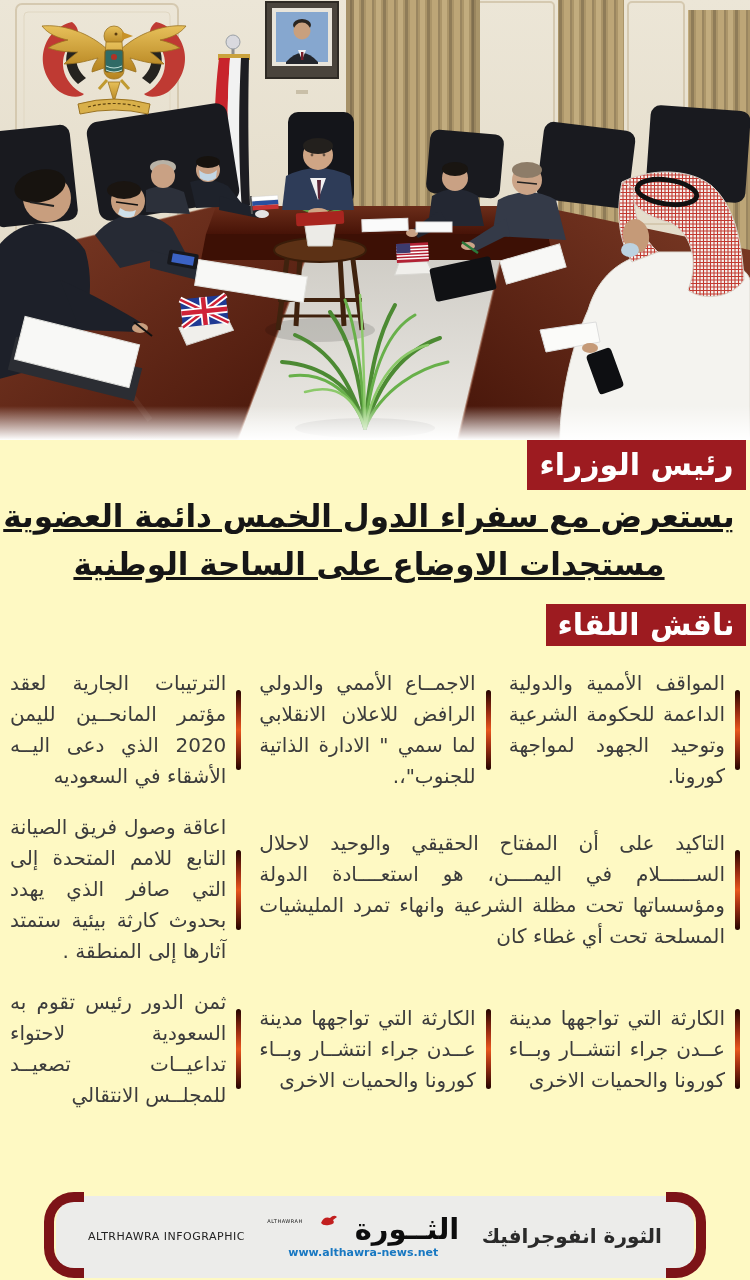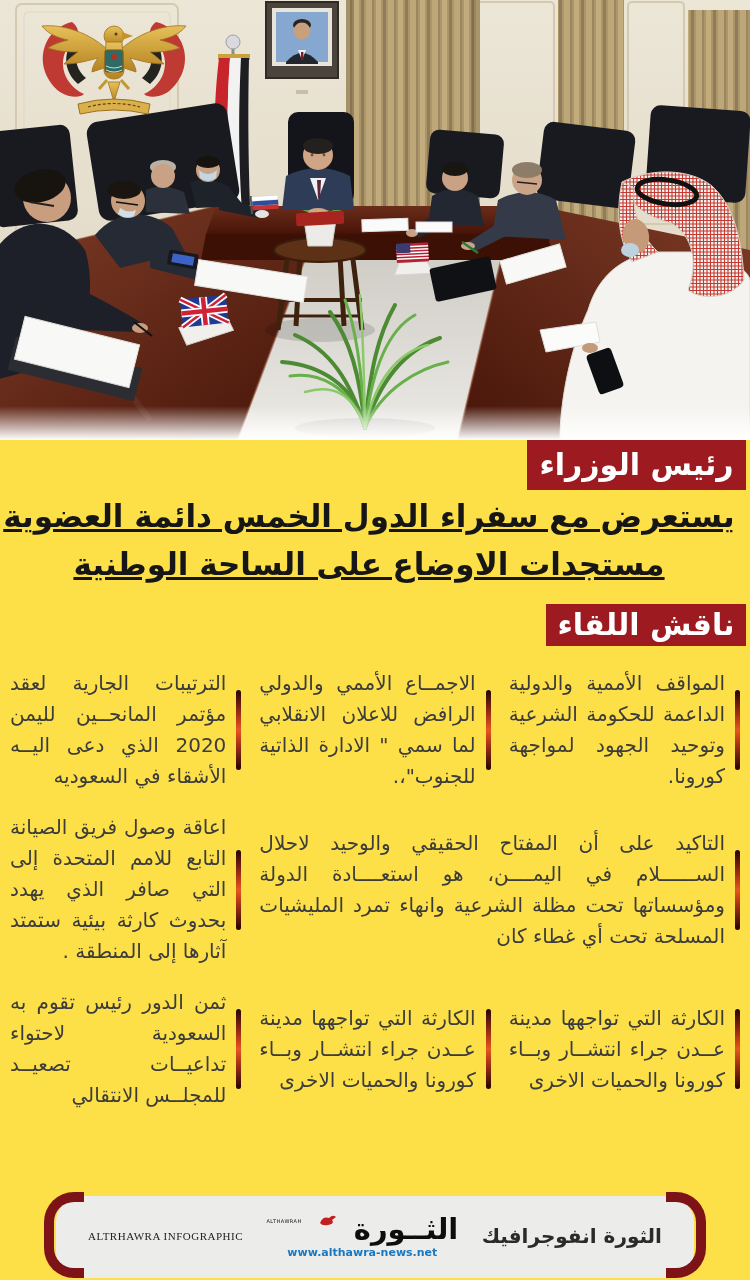--- a/index.html
+++ b/index.html
@@ -1,21 +1,21 @@
 <!DOCTYPE html>
 <html lang="ar" style="--banner-red: #9d1b20; --accent-mid: #e8571d; --accent-dark: #230401; --title-text: #161616; --body-text: #3c3c3c; --footer-bg: #ececea; --footer-corner: #7d1317; --url-blue: #1878c2;"><head>
 <meta charset="utf-8">
 <style>
   :root{
     --banner-red:#9d1b20; --accent-mid:#e8571d; --accent-dark:#230401;
     --title-text:#161616; --body-text:#3c3c3c; --footer-bg:#ececea;
     --footer-corner:#7d1317; --url-blue:#1878c2;
   }
   html,body{margin:0;padding:0;background:#fff;}
-  #page{position:relative;width:750px;height:1280px;background:#fde047;overflow:hidden;
+  #page{position:relative;width:750px;height:1280px;background:#fef9c3;overflow:hidden;
         font-family:"DejaVu Sans","Liberation Sans",sans-serif;}
   
   .photo{position:absolute;top:0;left:0;width:750px;height:440px;}
   .photo svg{display:block;}
   .emblem{position:absolute;top:8px;left:14px;width:200px;height:112px;}
   
   .banner{position:absolute;right:4px;background:var(--banner-red);color:#fff;
           display:flex;align-items:center;justify-content:center;
           font-weight:bold;font-size:30px;line-height:1;}
   .banner-pm{top:440px;width:219px;height:50px;}
@@ -34,21 +34,21 @@
              text-align:justify;flex:1 1 auto;}
   
   .footer{position:absolute;left:48px;right:48px;top:1192px;height:88px;}
   .footer-bar{position:absolute;left:8px;right:8px;top:4px;bottom:2px;
               background:var(--footer-bg);border-radius:26px;}
   .corner{position:absolute;top:0;width:30px;height:66px;border:10px solid var(--footer-corner);}
   .corner-left{left:-4px;border-right:none;border-radius:30px 0 0 30px;}
   .corner-right{right:-4px;border-left:none;border-radius:0 30px 30px 0;}
   .footer-inner{position:absolute;left:40px;right:40px;top:0;bottom:0;
                 display:flex;align-items:center;justify-content:space-between;}
-  .f-left{font-size:11px;letter-spacing:.5px;color:#222;font-family:Liberation Serif, serif;}
+  .f-left{font-size:11px;letter-spacing:.5px;color:#222;}
   .f-right{font-size:20px;font-weight:bold;color:#2a2a2a;}
   .f-logo{text-align:center;position:relative;}
   .logo-top{display:flex;align-items:flex-end;justify-content:center;gap:16px;direction:ltr;}
   .logo-small{font-size:5px;letter-spacing:.5px;color:#111;margin-bottom:20px;}
   .logo-main{font-size:29px;font-weight:bold;color:#0d0d0d;line-height:1;}
   .logo-bird{margin-bottom:16px;}
   .logo-url{font-size:11px;font-weight:bold;color:var(--url-blue);margin-top:2px;}
 </style>
 </head>
 <body>

